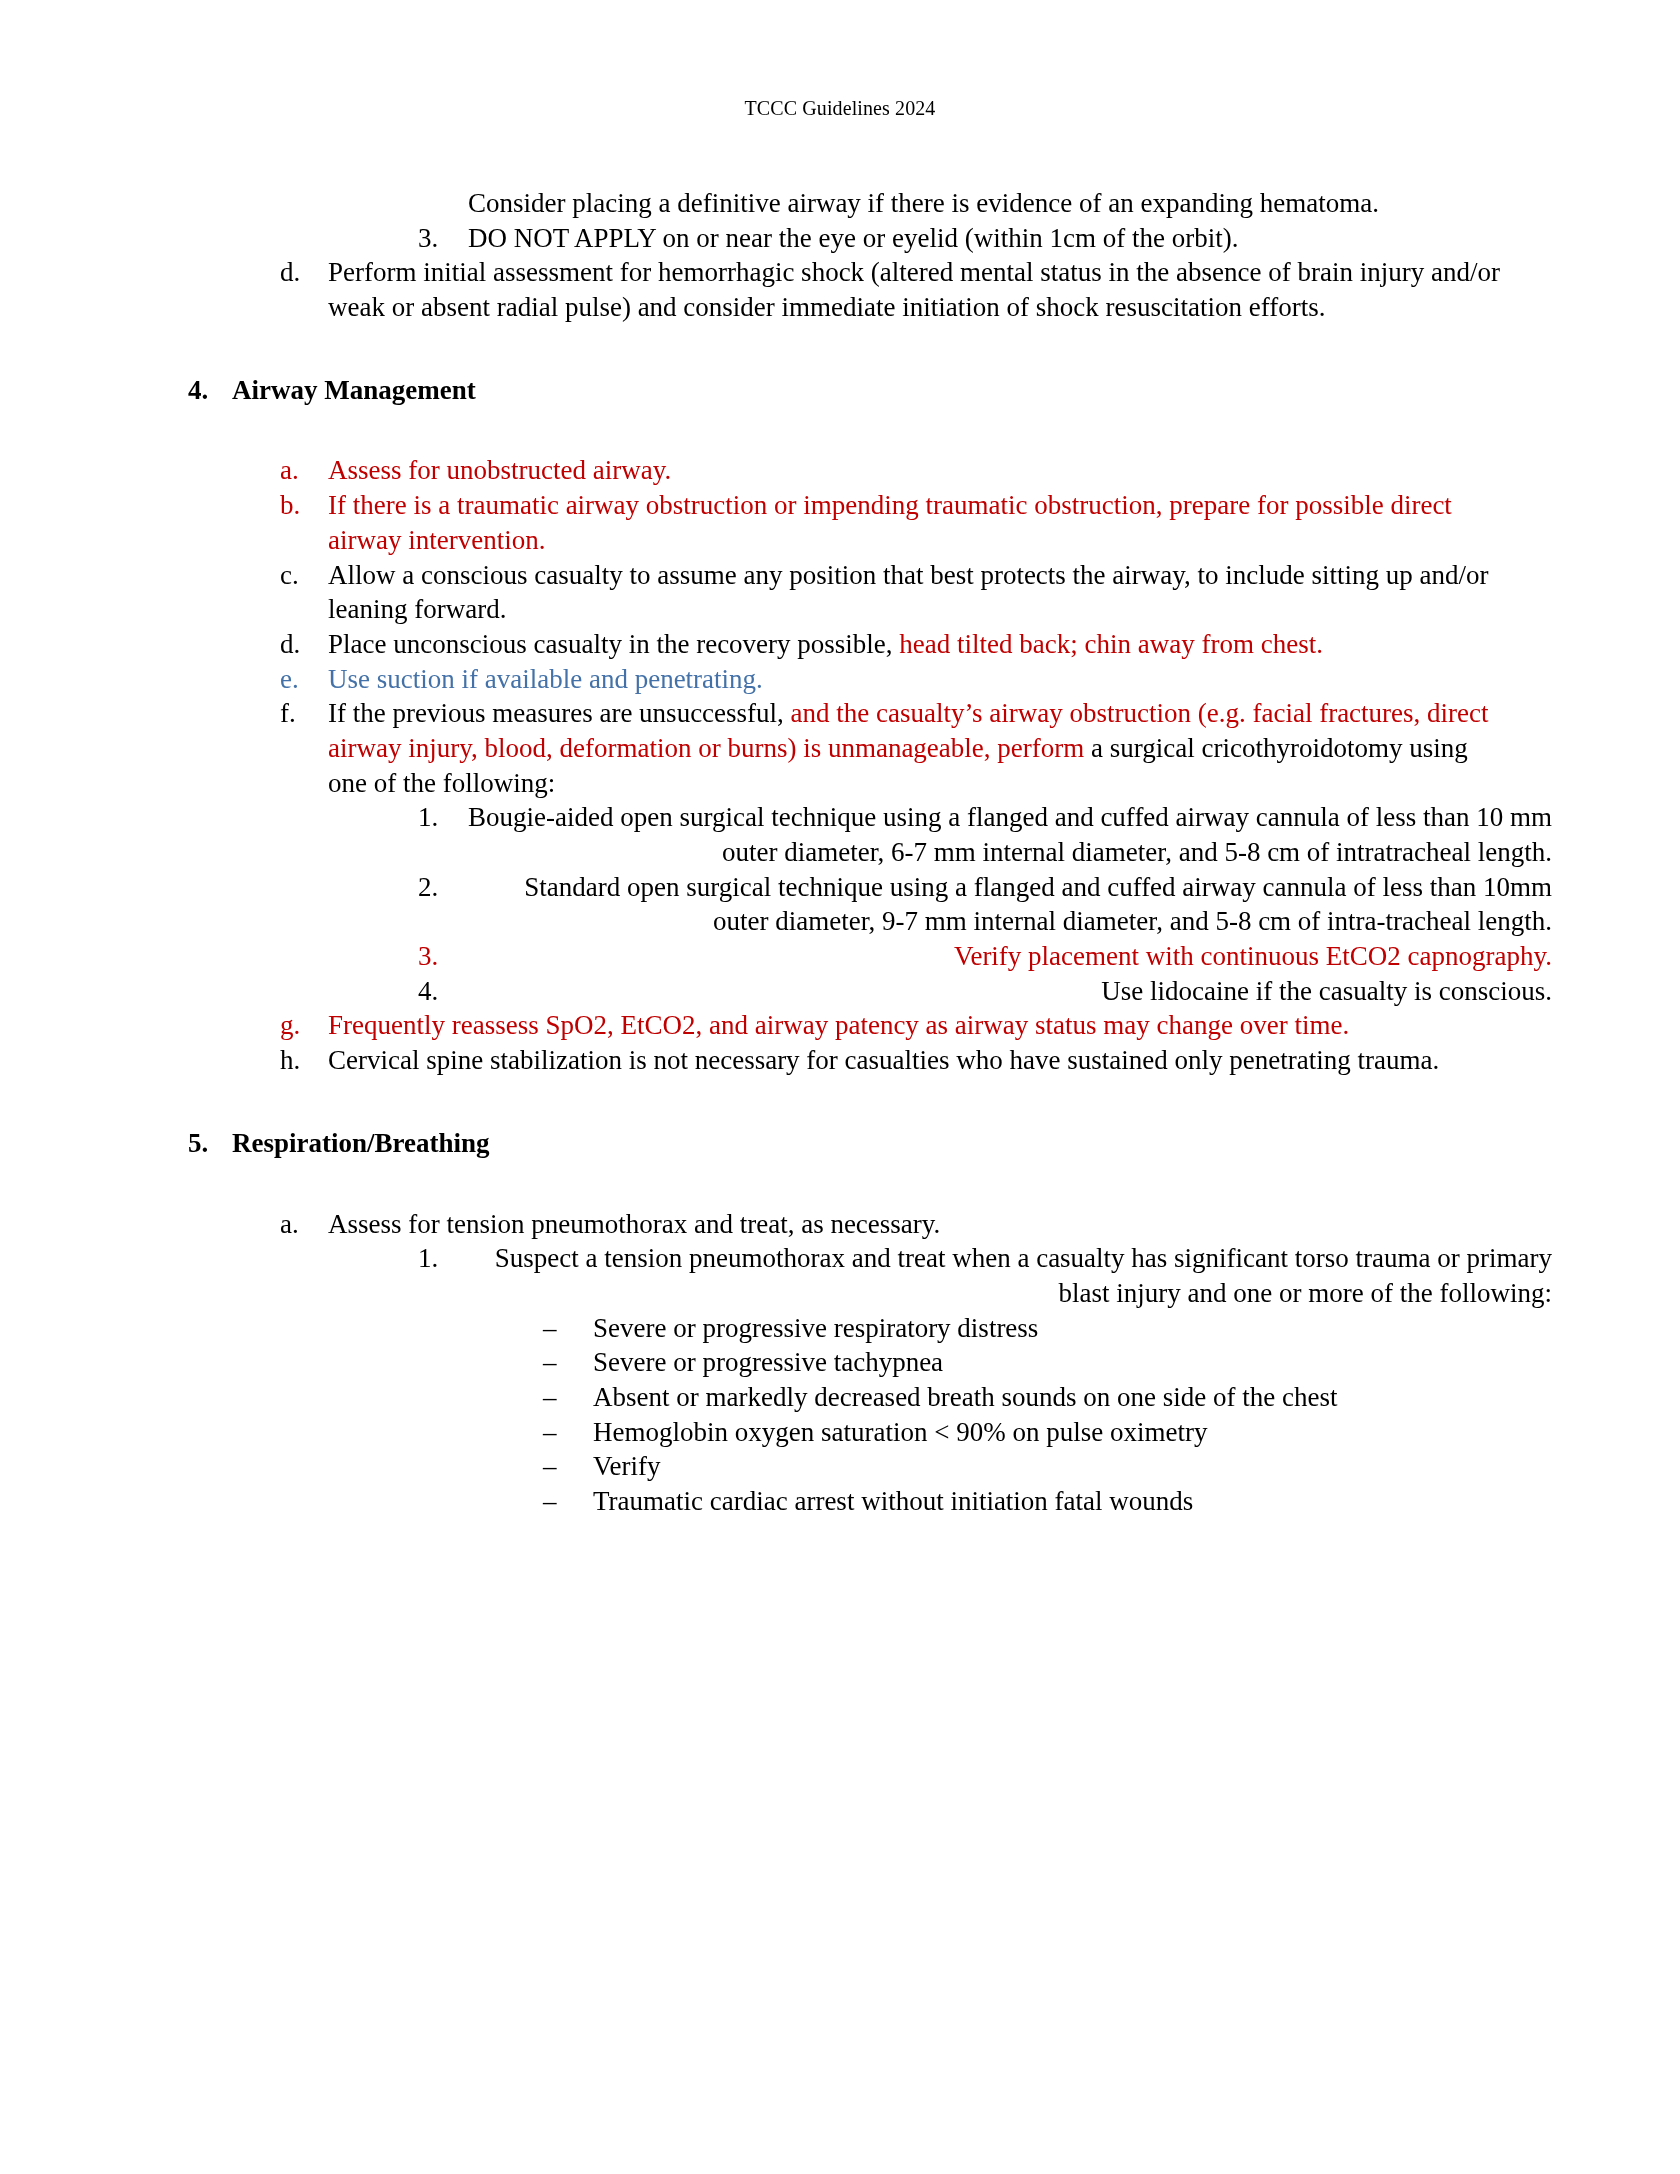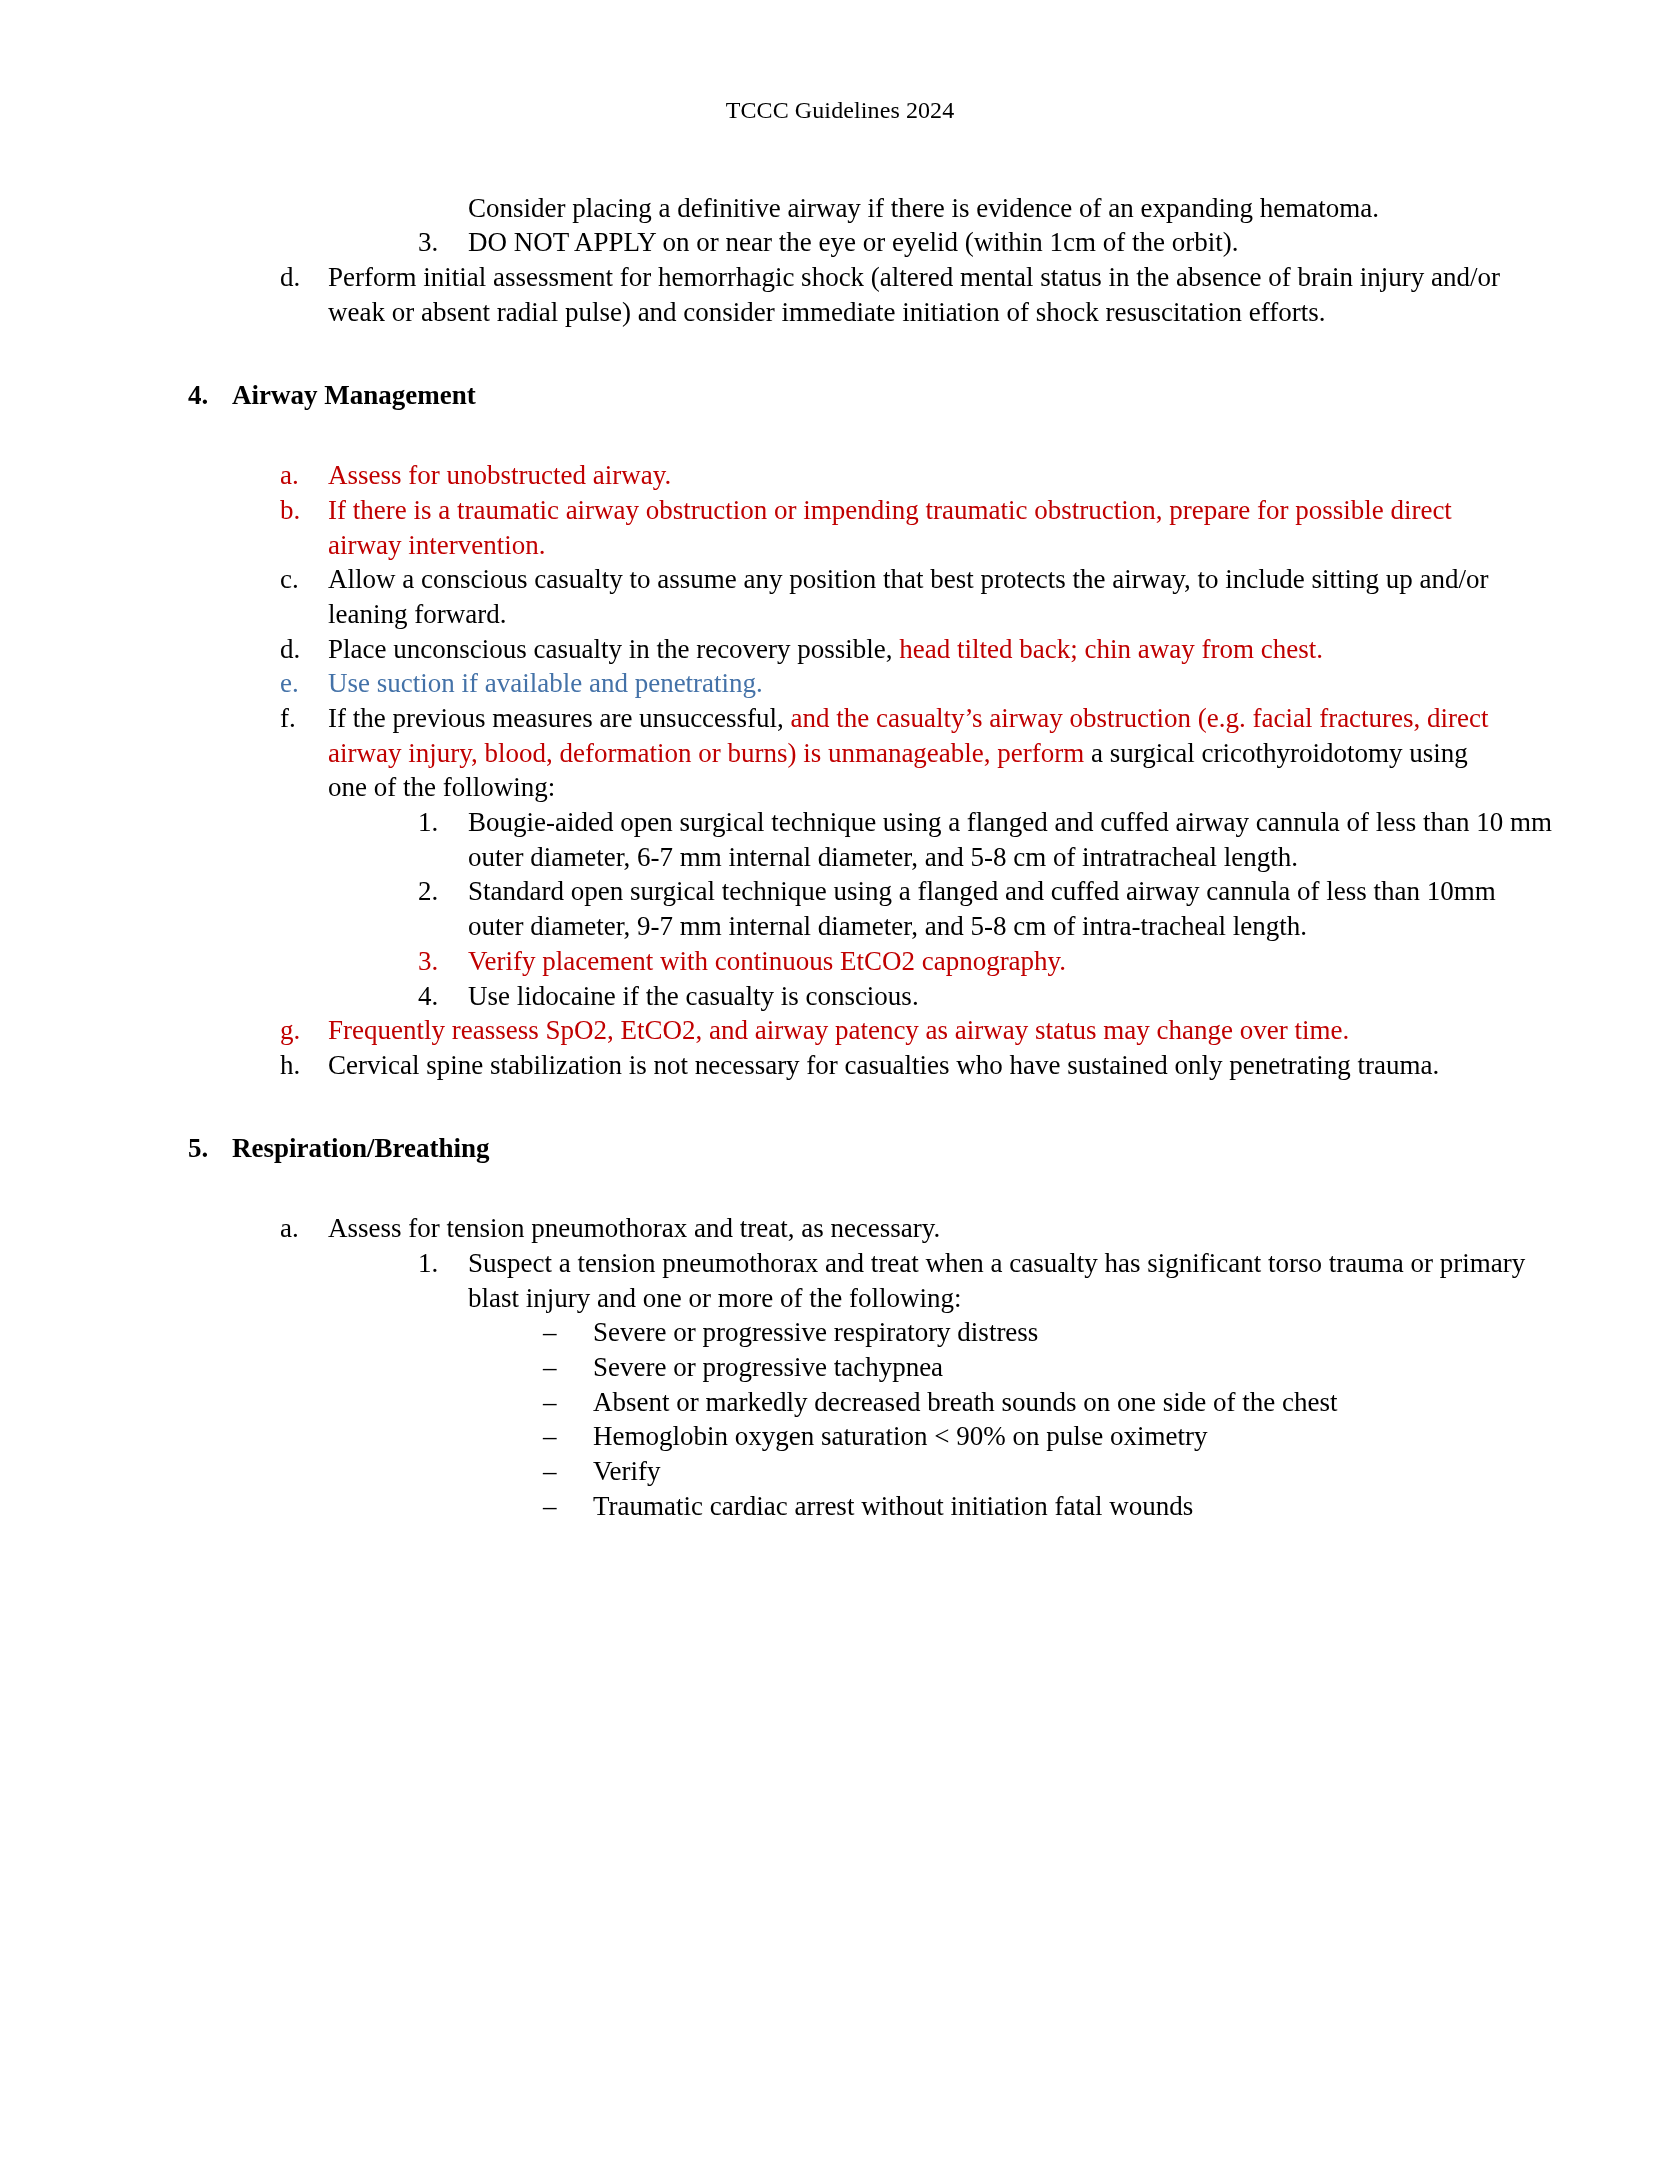--- a/index.html
+++ b/index.html
@@ -17,21 +17,21 @@
   }
   .page {
     width: 1680px;
     height: 2174px;
     box-sizing: border-box;
     padding: 96px 128px 0 128px;
     position: relative;
   }
   .page-header {
     text-align: center;
-    font-size: 24px;
+    font-size: 20px;
     line-height: 1.2;
     letter-spacing: 0.1px;
     margin: 0 0 66px 0;
   }
 
   
   .blk { display: block; }
 
   .row {
     display: flex;
@@ -67,21 +67,21 @@
   .heading .body-text { font-weight: bold; }
 
   .sp-before-sec { margin-top: 48px; }
   .sp-after-sec  { margin-top: 46px; }
 
   .red   { color: #C00000; }
   .blue  { color: #4472A8; }
   .black { color: #000000; }
 
   .maxw { max-width: 1176px; }
-  .maxw-narrow { max-width: 1100px; }
+  .maxw-narrow { max-width: 1100px; text-align: right; }
 </style>
 </head>
 <body>
 
 <div class="page">
 
   <div class="page-header">TCCC Guidelines 2024</div>
 
   <div class="blk">
 

